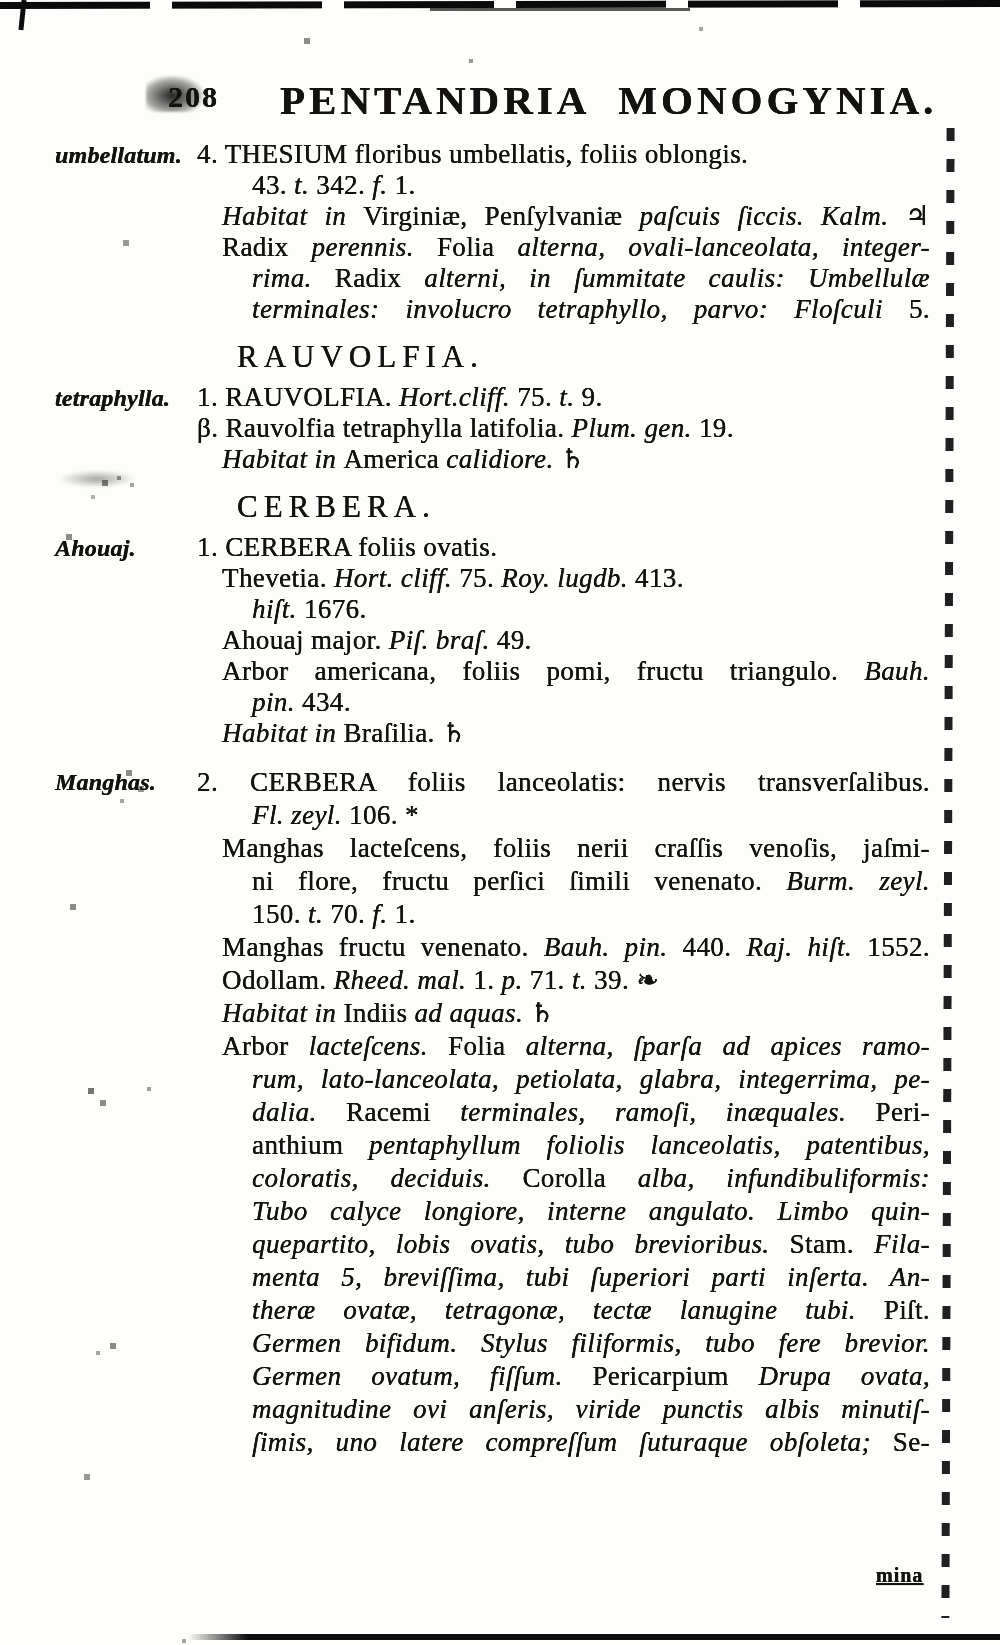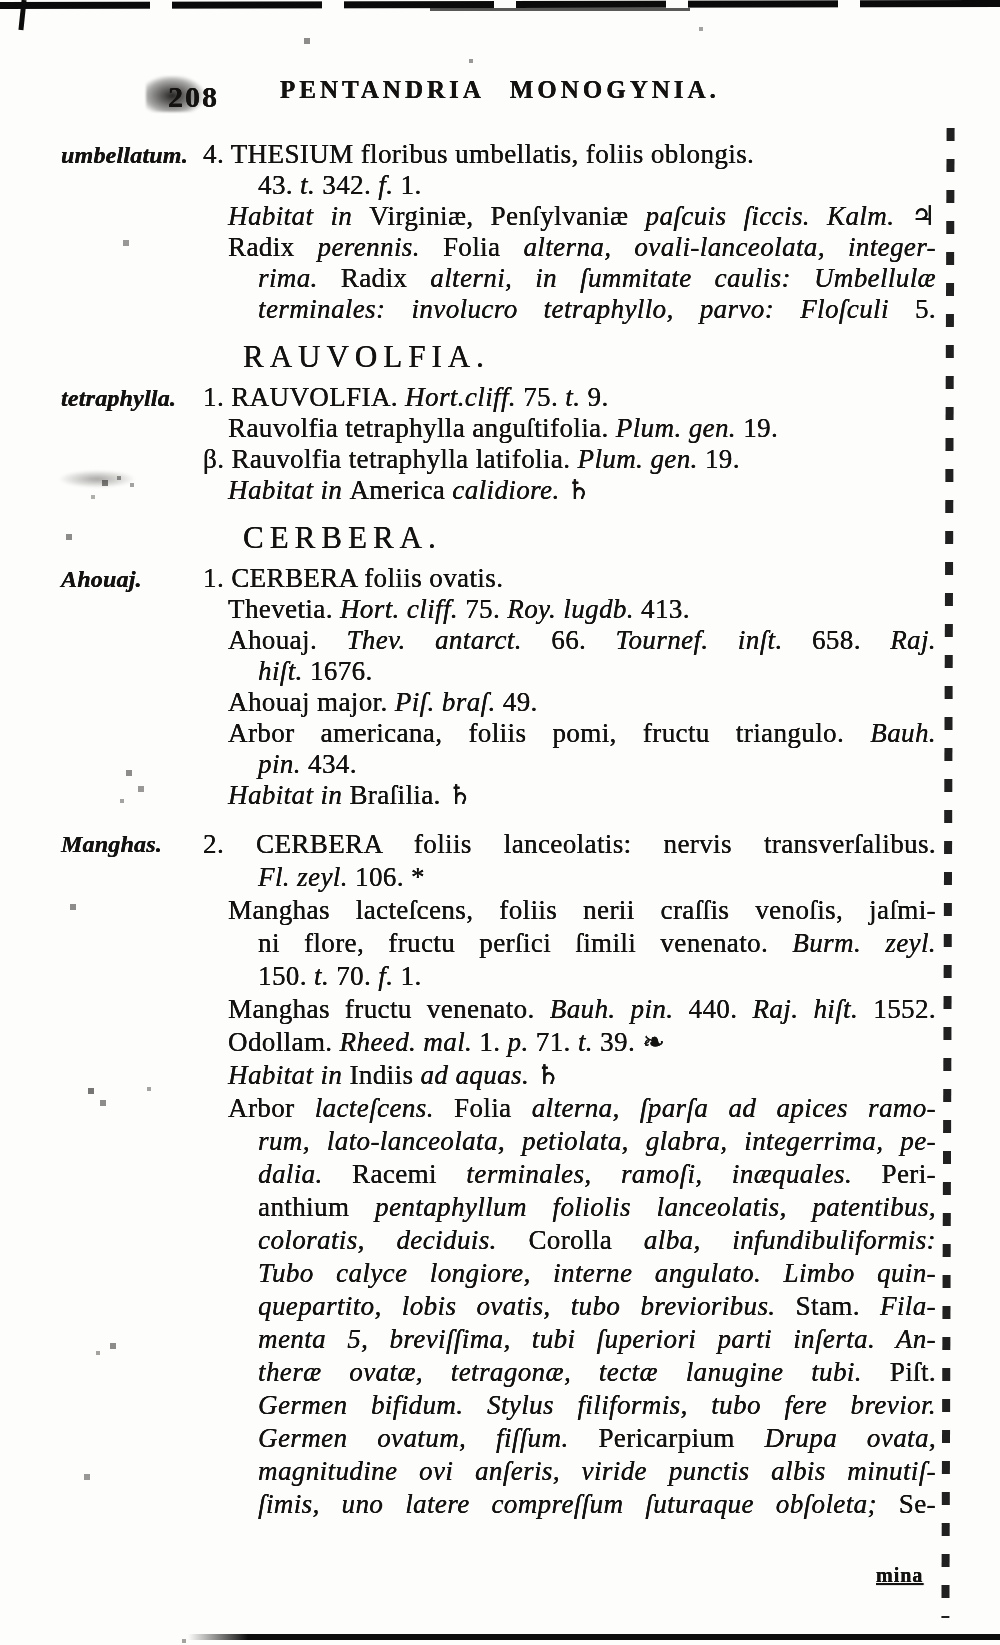--- a/index.html
+++ b/index.html
@@ -42,25 +42,25 @@
     position:absolute;left:168px;top:80px;
     font-size:30px;font-weight:bold;letter-spacing:2px;
   }
   .num-smudge{
     position:absolute;left:146px;top:76px;width:58px;height:36px;
     background:radial-gradient(ellipse at 45% 55%,rgba(12,11,10,0.9) 0%,rgba(12,11,10,0.35) 55%,rgba(12,11,10,0) 75%);
     filter:blur(1px);
   }
   .running-title{
     position:absolute;left:280px;top:76px;width:560px;
-    text-align:left;font-size:25px;font-weight:bold;
+    text-align:left;font-size:41px;font-weight:bold;
     letter-spacing:4px;word-spacing:16px;white-space:nowrap;
   }
   
-  #content{position:absolute;left:0;top:132px;right:0;padding-left:6px;}
+  #content{position:absolute;left:0;top:132px;right:0;}
   .genus-heading{
     width:733px;margin:14px 0 6px 197px;padding-left:40px;
     text-align:left;font-size:31px;letter-spacing:6px;white-space:nowrap;
   }
   .entry{position:relative;padding-left:197px;margin-top:7px;}
   .entry + .entry{margin-top:17px;}
   .margin-label{
     position:absolute;left:55px;top:3px;
     font-style:italic;font-weight:bold;font-size:24px;letter-spacing:0.2px;
   }
@@ -131,32 +131,30 @@
           <div class="line ind1 j"><span class="s-r">Radix </span><span class="s-i">perennis. </span><span class="s-r">Folia </span><span class="s-i">alterna, ovali-lanceolata, integer-</span></div>
           <div class="line ind2 j"><span class="s-i">rima. </span><span class="s-r">Radix </span><span class="s-i">alterni, in ſummitate caulis: Umbellulæ</span></div>
           <div class="line ind2 j"><span class="s-i">terminales: involucro tetraphyllo, parvo: Floſculi </span><span class="s-r">5.</span></div>
         </div>
       </div>
       <div class="genus-heading">RAUVOLFIA.</div>
       <div class="entry">
         <div class="margin-label">tetraphylla.</div>
         <div class="entry-lines">
           <div class="line ind0"><span class="s-r">1. RAUVOLFIA. </span><span class="s-i">Hort.cliff. </span><span class="s-r">75. </span><span class="s-i">t. </span><span class="s-r">9.</span></div>
-          <div class="line ind1"><span class="s-r">Rauvolfia tetraphylla anguſtifolia. </span><span class="s-i">Plum. gen. </span><span class="s-r">19.</span></div>
           <div class="line ind0"><span class="s-r">β. Rauvolfia tetraphylla latifolia. </span><span class="s-i">Plum. gen. </span><span class="s-r">19.</span></div>
           <div class="line ind1"><span class="s-i">Habitat in </span><span class="s-r">America </span><span class="s-i">calidiore. </span><span class="s-r">♄</span></div>
         </div>
       </div>
       <div class="genus-heading">CERBERA.</div>
       <div class="entry">
         <div class="margin-label">Ahouaj.</div>
         <div class="entry-lines">
           <div class="line ind0"><span class="s-r">1. CERBERA foliis ovatis.</span></div>
           <div class="line ind1"><span class="s-r">Thevetia. </span><span class="s-i">Hort. cliff. </span><span class="s-r">75. </span><span class="s-i">Roy. lugdb. </span><span class="s-r">413.</span></div>
-          <div class="line ind1 j"><span class="s-r">Ahouaj. </span><span class="s-i">Thev. antarct. </span><span class="s-r">66. </span><span class="s-i">Tournef. inſt. </span><span class="s-r">658. </span><span class="s-i">Raj.</span></div>
           <div class="line ind2"><span class="s-i">hiſt. </span><span class="s-r">1676.</span></div>
           <div class="line ind1"><span class="s-r">Ahouaj major. </span><span class="s-i">Piſ. braſ. </span><span class="s-r">49.</span></div>
           <div class="line ind1 j"><span class="s-r">Arbor americana, foliis pomi, fructu triangulo. </span><span class="s-i">Bauh.</span></div>
           <div class="line ind2"><span class="s-i">pin. </span><span class="s-r">434.</span></div>
           <div class="line ind1"><span class="s-i">Habitat in </span><span class="s-r">Braſilia. ♄</span></div>
         </div>
       </div>
       <div class="entry">
         <div class="margin-label">Manghas.</div>
         <div class="entry-lines" style="line-height: 33px;">

